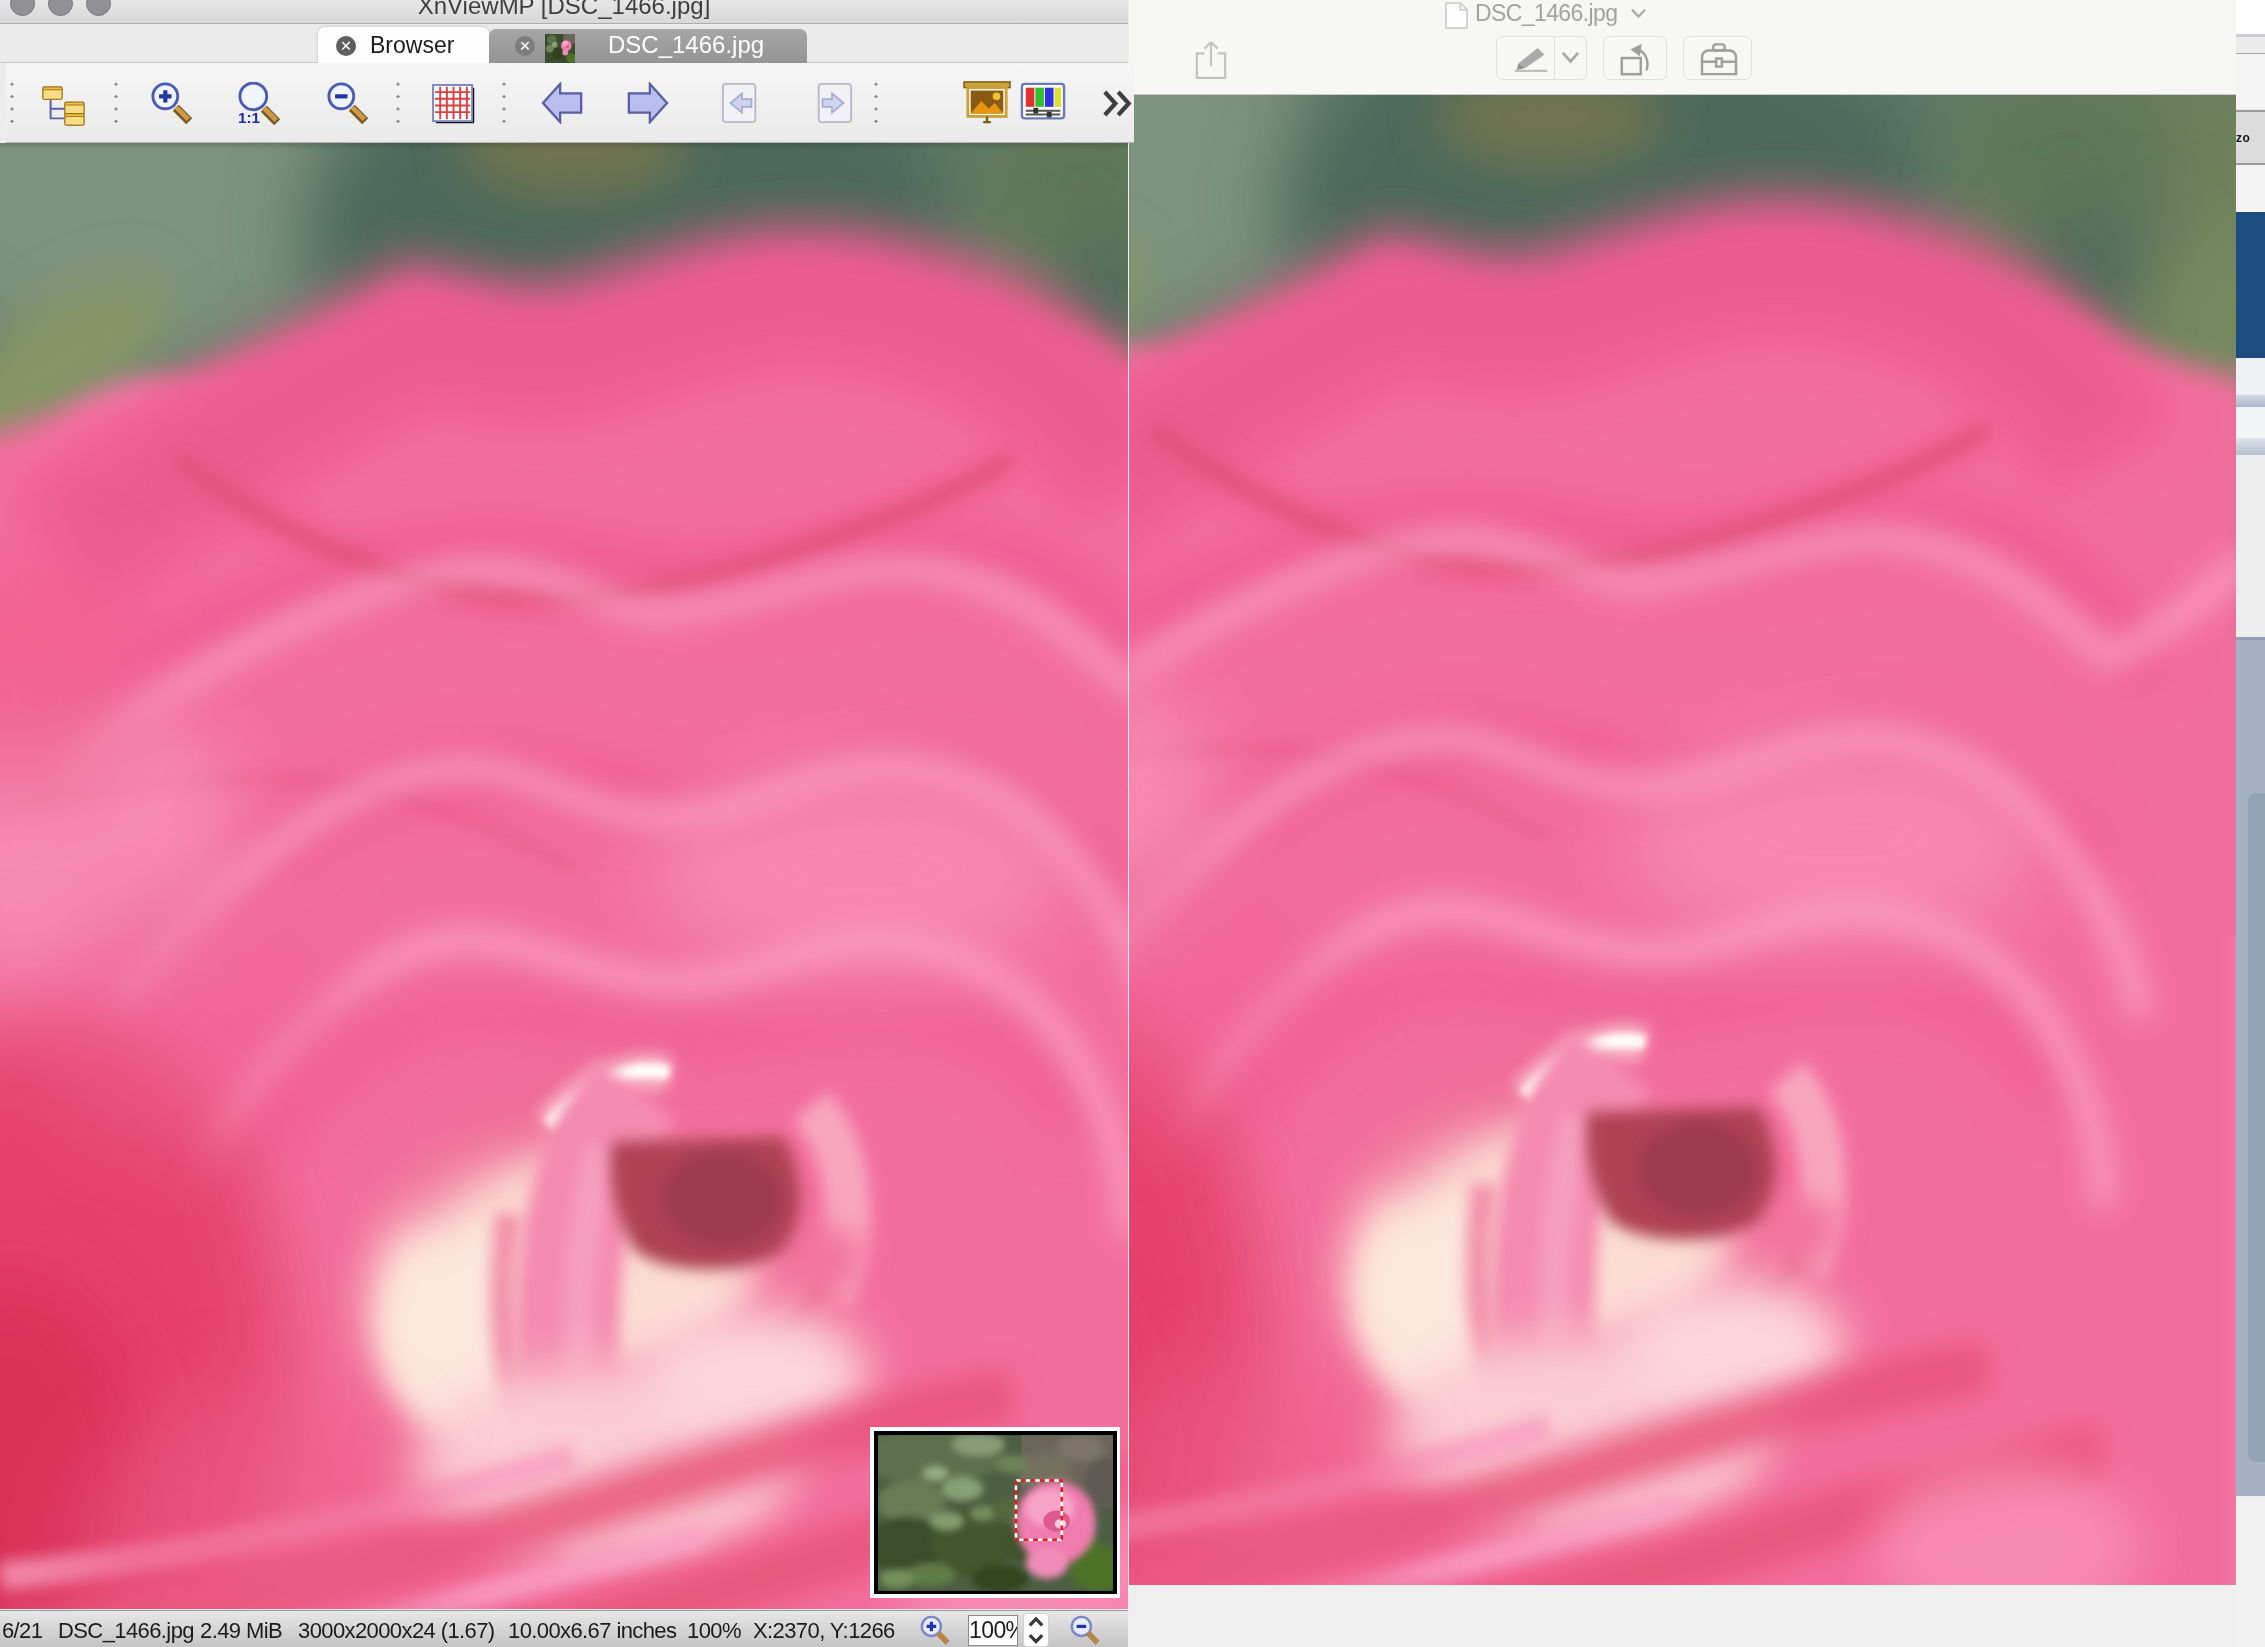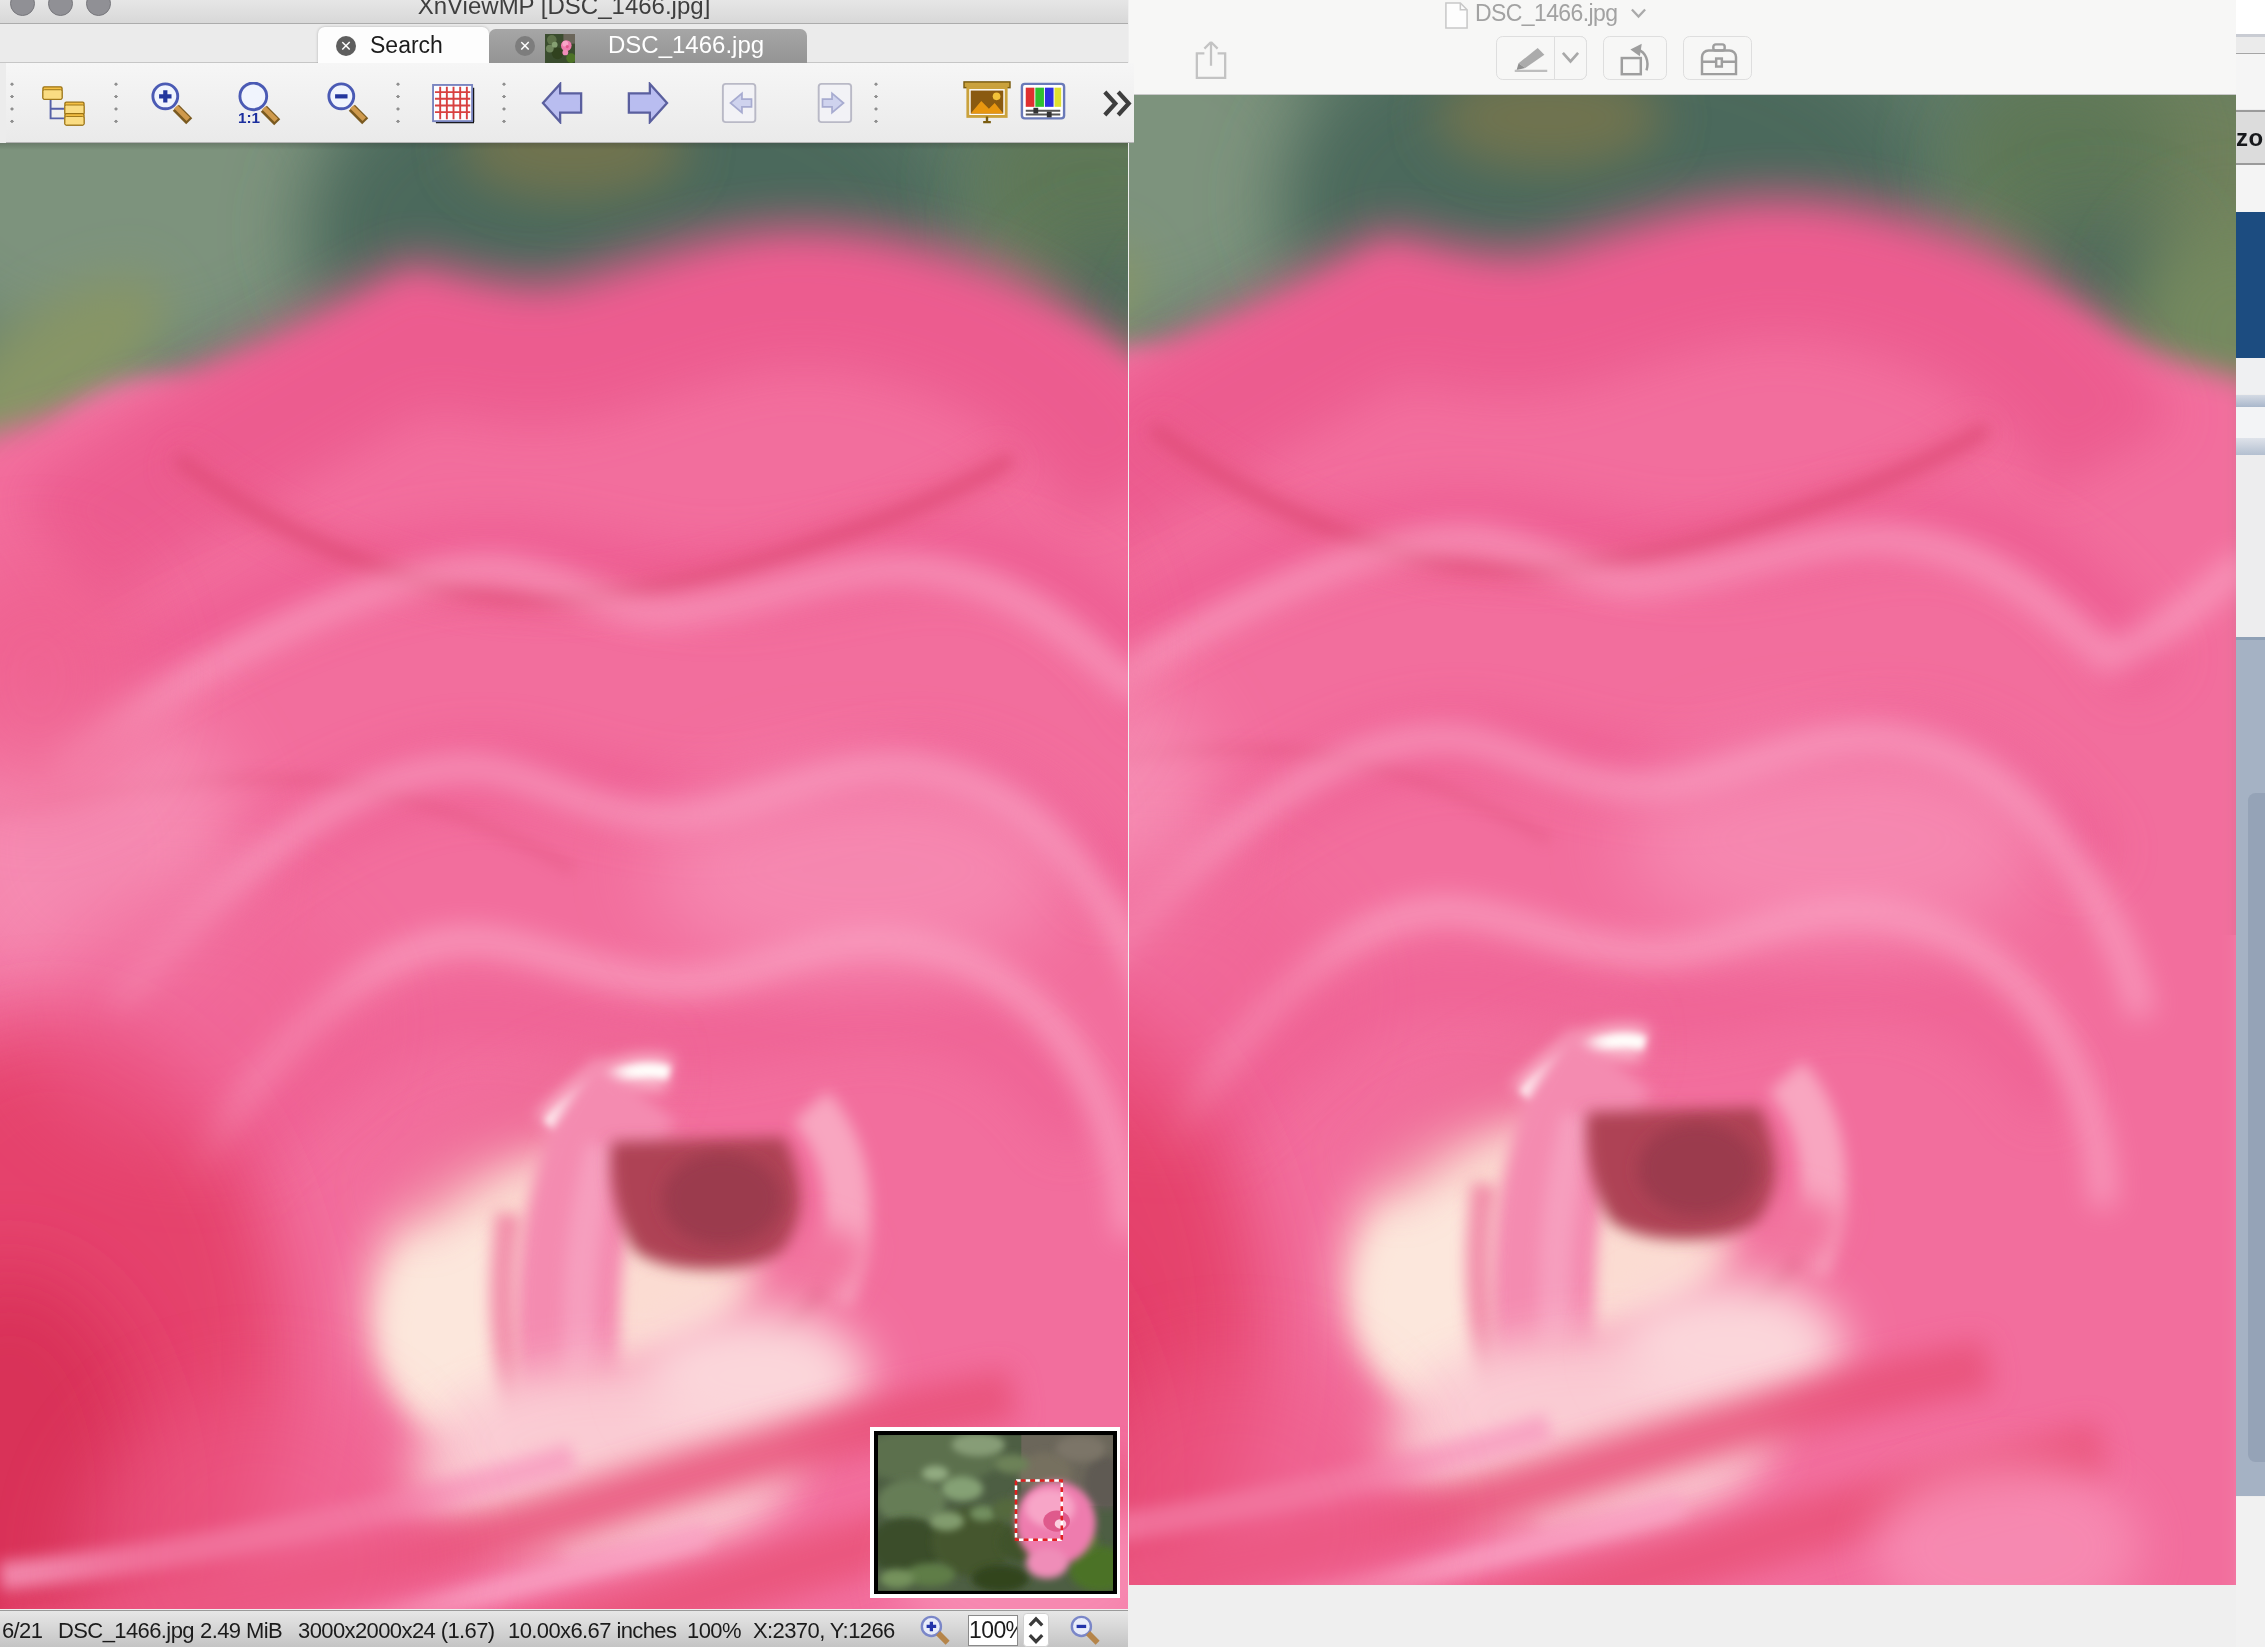--- a/index.html
+++ b/index.html
@@ -23,21 +23,21 @@
 </style></head>
 <body>
 
 <div id="strip">
   <div class="abs" style="left:0;top:0;width:30px;height:34px;background:#fff;"></div>
   <div class="abs" style="left:0;top:34px;width:30px;height:2.9px;background:#c9ccd3;"></div>
   <div class="abs" style="left:0;top:37px;width:30px;height:15.3px;background:#ebebeb;"></div>
   <div class="abs" style="left:0;top:53px;width:30px;height:1.9px;background:#a5a5a5;"></div>
   <div class="abs" style="left:0;top:54px;width:30px;height:55px;background:#f5f5f5;"></div>
   <div class="abs" style="left:0;top:110px;width:30px;height:1.9px;background:#9a9a9a;"></div>
-  <div class="abs" style="left:0;top:112px;width:30px;height:52px;background:#dcdcdc;color:#17191c;font-size:24px;font-weight:bold;font-family:'Liberation Sans',sans-serif;line-height:52px;letter-spacing:0.5px;">zo</div>
+  <div class="abs" style="left:0;top:112px;width:30px;height:52px;background:#dcdcdc;color:#17191c;font-size:12px;font-weight:bold;font-family:'Liberation Sans',sans-serif;line-height:52px;letter-spacing:0.5px;">zo</div>
   <div class="abs" style="left:0;top:163px;width:30px;height:1.9px;background:#9a9a9a;"></div>
   <div class="abs" style="left:0;top:165px;width:30px;height:47px;background:#f4f4f4;"></div>
   <div class="abs" style="left:0;top:212px;width:30px;height:146px;background:#1c4c80;"></div>
   <div class="abs" style="left:0;top:358px;width:30px;height:36px;background:#eff0f2;"></div>
   <div class="abs" style="left:0;top:395px;width:30px;height:12.4px;background:linear-gradient(#d4dae4,#a9b7cb);"></div>
   <div class="abs" style="left:0;top:407px;width:30px;height:31px;background:#f3f4f6;"></div>
   <div class="abs" style="left:0;top:438px;width:30px;height:17px;background:linear-gradient(#dfe3ea,#b3bfd0);"></div>
   <div class="abs" style="left:0;top:455px;width:30px;height:182px;background:#ededee;"></div>
   <div class="abs" style="left:0;top:637px;width:30px;height:3.8px;background:#8fa0b5;"></div>
   <div class="abs" style="left:0;top:640px;width:30px;height:856px;background:#a5b2c4;"></div>
@@ -111,21 +111,21 @@
   <div id="xtitle">
     <div class="tl" style="left:9.6px;"></div>
     <div class="tl" style="left:48px;"></div>
     <div class="tl" style="left:86px;"></div>
     <div id="ttext">XnViewMP [DSC_1466.jpg]</div>
   </div>
   <div id="xtabs">
     <div class="abs" style="left:318px;top:2.9px;width:171px;height:36px;background:#fdfdfd;border-radius:6.7px 6.7px 0 0;box-shadow:0 0 2.9px rgba(0,0,0,0.25);"></div>
     <div class="abs" style="left:489px;top:4.8px;width:318px;height:34px;background:linear-gradient(#a6a6a6,#949494);border-radius:6.7px 6.7px 0 0;"></div>
     <div class="abs" style="left:336px;top:12.4px;"><span class="tabx">✕</span></div>
-    <div class="abs" style="left:370px;top:7.6px;font-size:23px;color:#1c1c1c;">Search</div>
+    <div class="abs" style="left:370px;top:7.6px;font-size:23px;color:#1c1c1c;">Browser</div>
     <div class="abs" style="left:515px;top:12.4px;"><span class="tabx" style="background:#7d7d7d;">✕</span></div>
     <svg class="abs" style="left:545px;top:9.6px;" width="30" height="30" viewBox="0 0 31 31">
         <rect width="31" height="31" fill="#3a4c2e"></rect>
         <rect x="19" y="0" width="12" height="10" fill="#6b665a"></rect>
         <circle cx="7" cy="6" r="5" fill="#5d7149"></circle>
         <circle cx="13" cy="20" r="6" fill="#31421f"></circle>
         <circle cx="5" cy="15" r="4" fill="#6f855c"></circle>
         <circle cx="10" cy="11" r="3" fill="#85a072"></circle>
         <circle cx="27" cy="25" r="5" fill="#4c7226"></circle>
         <circle cx="22" cy="12" r="5.5" fill="#ee7cae"></circle>

